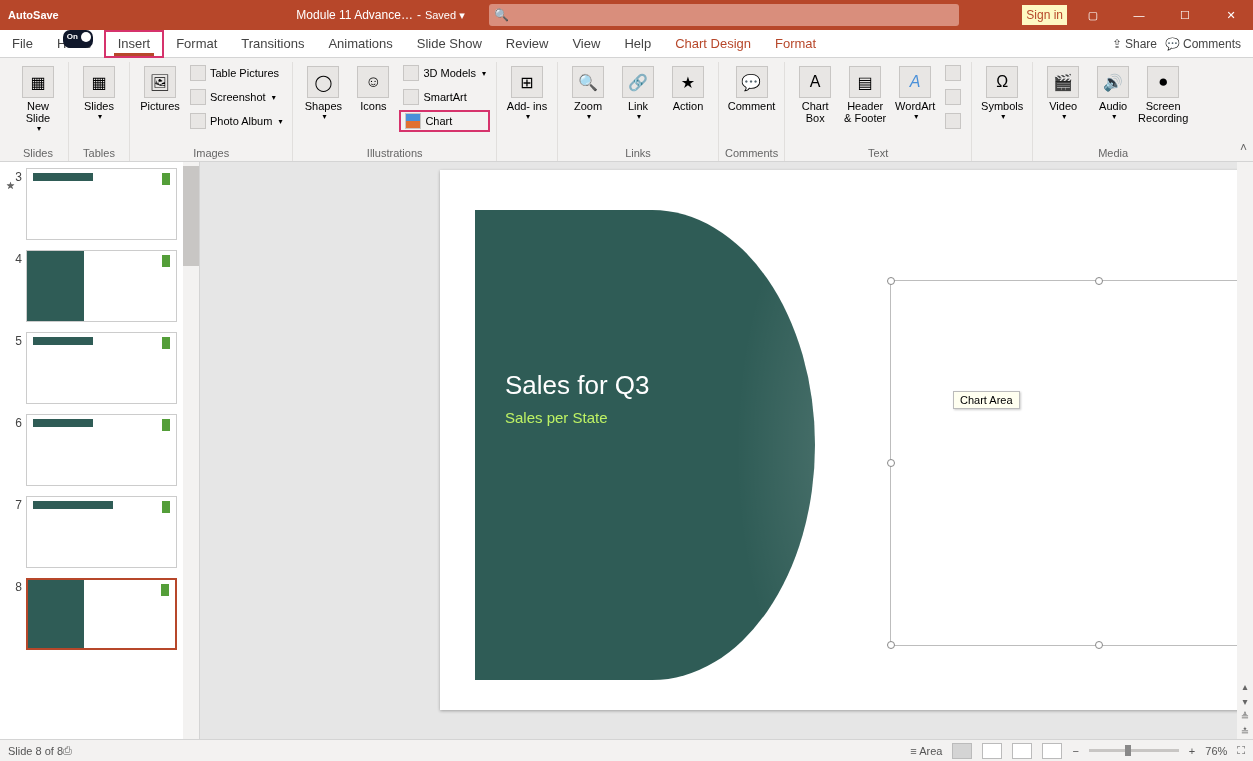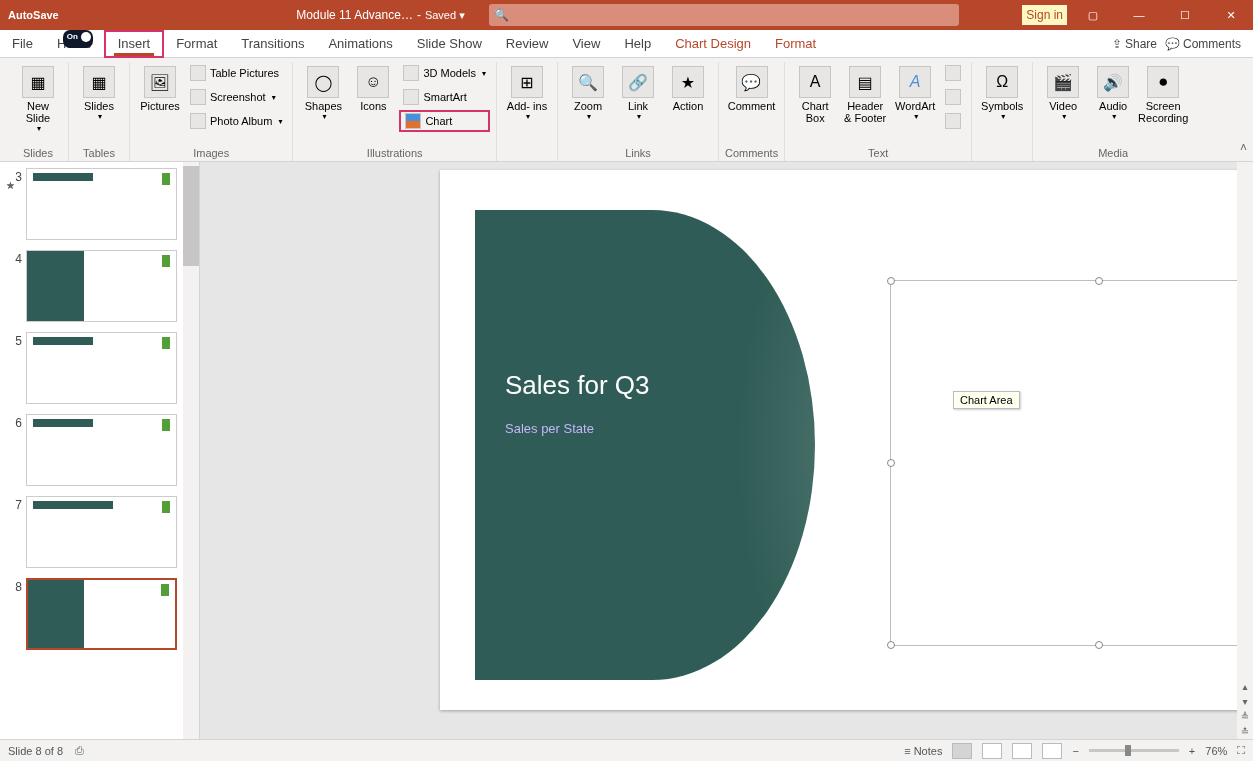--- a/index.html
+++ b/index.html
@@ -59,32 +59,32 @@
 .tp-green-tab { position: absolute; right: 6px; top: 4px; width: 8px; height: 12px; background: #549e39; }
 .tp-teal-left { position: absolute; left: 0; top: 0; width: 38%; height: 100%; background: #2f5c56; }
 
 .slide-area { flex: 1; background: #e6e6e6; position: relative; overflow: hidden; }
 .slide-scroll-v { position: absolute; right: 0; top: 0; width: 16px; height: 100%; background: #f3f2f1; }
 .slide-scroll-v .arrows { position: absolute; bottom: 2px; width: 100%; display: flex; flex-direction: column; align-items: center; gap: 4px; font-size: 10px; color: #666; }
 .slide-canvas { position: absolute; left: 240px; top: 8px; width: 960px; height: 540px; background: #fff; box-shadow: 0 1px 3px rgba(0,0,0,0.3); }
 .slide-teal-panel { position: absolute; left: 35px; top: 40px; width: 340px; height: 470px; background: #2f5c56; border-radius: 0 180px 180px 0 / 0 260px 260px 0; overflow: hidden; padding: 40px 30px; color: #fff; }
 .slide-teal-panel::before { content: ""; position: absolute; right: -40px; top: -40px; width: 120px; height: 560px; background: radial-gradient(ellipse at right, rgba(255,255,255,0.15), transparent 70%); }
 .slide-title { font-size: 26px; font-weight: 300; margin-top: 120px; }
-.slide-sub { font-size: 13px; color: #c4b5fd; margin-top: 20px; }
+.slide-sub { font-size: 15px; color: #bef264; margin-top: 8px; }
 
 .chart-placeholder { position: absolute; left: 690px; top: 118px; width: 418px; height: 366px; border: 1px solid #bdbdbd; }
 .ph-handle { position: absolute; width: 8px; height: 8px; background: #fff; border: 1px solid #888; border-radius: 50%; }
 .ph-tl { left: -4px; top: -4px; } .ph-tc { left: 50%; top: -4px; margin-left: -4px; }
 .ph-ml { left: -4px; top: 50%; margin-top: -4px; }
 .ph-bl { left: -4px; bottom: -4px; } .ph-bc { left: 50%; bottom: -4px; margin-left: -4px; }
 .chart-tooltip { position: absolute; left: 62px; top: 110px; background: #fffff0; border: 1px solid #bbb; padding: 2px 6px; font-size: 11px; box-shadow: 1px 1px 2px rgba(0,0,0,0.2); }
 
 
 .statusbar { height: 22px; background: #f3f2f1; border-top: 1px solid #d4d4d4; display: flex; align-items: center; padding: 0 8px; font-size: 11px; color: #555; }
-.status-left { display: flex; align-items: center; gap: 12px; }
+.status-left { display: flex; align-items: center; }
 .status-right { margin-left: auto; display: flex; align-items: center; gap: 10px; }
 .view-btn { width: 20px; height: 16px; border: 1px solid #bbb; background: #fff; cursor: pointer; }
 .view-btn.active { background: #d4d4d4; }
 .zoom-slider { width: 90px; height: 3px; background: #c8c6c4; position: relative; }
 .zoom-slider-handle { position: absolute; left: 40%; top: -4px; width: 6px; height: 11px; background: #888; }
 .drop-arrow { font-size: 8px; margin-left: 2px; }
 </style>
 </head>
 <body>
 
@@ -396,21 +396,21 @@
     </div>
   </div>
 </div>
 
 <div class="statusbar">
   <div class="status-left">
     <span>Slide 8 of 8</span>
     <span>⎙</span>
   </div>
   <div class="status-right">
-    <span>≡ <span>Notes</span></span>
+    <span>≡ <span>Area</span></span>
     <div class="view-btn active"></div>
     <div class="view-btn"></div>
     <div class="view-btn"></div>
     <div class="view-btn"></div>
     <span>−</span>
     <div class="zoom-slider">
         <div class="zoom-slider-handle"></div>
       </div>
     <span>+</span>
     <span>76%</span>

